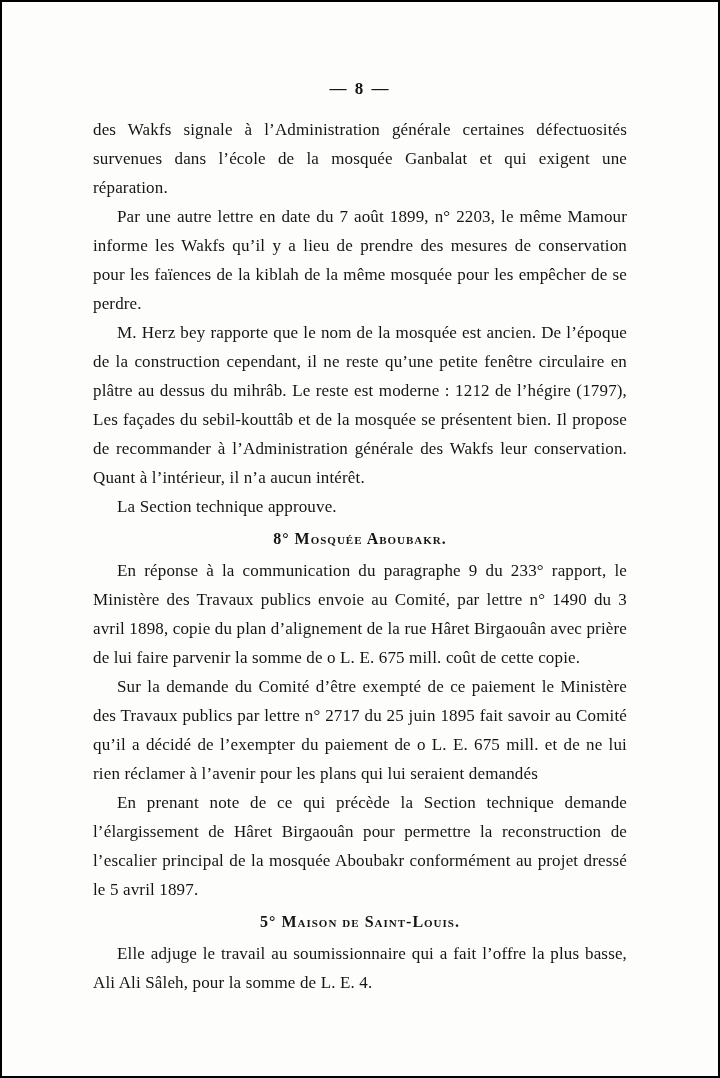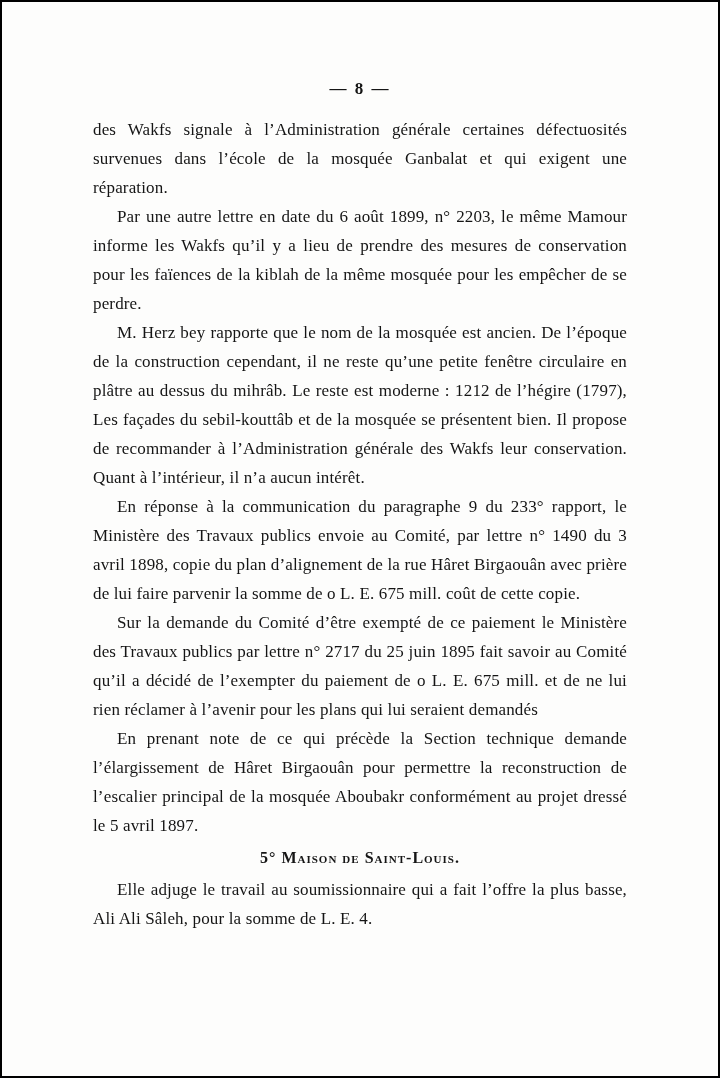--- a/index.html
+++ b/index.html
@@ -54,25 +54,27 @@
 </head>
 <body>
 
 <div class="scan-frame">
   <div class="page">
 
     <div class="page-number">— 8 —</div>
 
     <p class="para">des Wakfs signale à l’Administration générale certaines défectuosités survenues dans l’école de la mosquée Ganbalat et qui exigent une réparation.</p>
 
-    <p class="para indent">Par une autre lettre en date du 6 août 1899, n° 2203, le même Mamour informe les Wakfs qu’il y a lieu de prendre des mesures de conservation pour les faïences de la kiblah de la même mosquée pour les empêcher de se perdre.</p>
+    <p class="para indent">Par une autre lettre en date du 7 août 1899, n° 2203, le même Mamour informe les Wakfs qu’il y a lieu de prendre des mesures de conservation pour les faïences de la kiblah de la même mosquée pour les empêcher de se perdre.</p>
 
     <p class="para indent">M. Herz bey rapporte que le nom de la mosquée est ancien. De l’époque de la construction cependant, il ne reste qu’une petite fenêtre circulaire en plâtre au dessus du mihrâb. Le reste est moderne : 1212 de l’hégire (1797), Les façades du sebil-kouttâb et de la mosquée se présentent bien. Il propose de recommander à l’Administration générale des Wakfs leur conservation. Quant à l’intérieur, il n’a aucun intérêt.</p>
 
+    <p class="para indent">La Section technique approuve.</p>
 
+    <h2 class="heading">8° Mosquée Aboubakr.</h2>
 
     <p class="para indent">En réponse à la communication du paragraphe 9 du 233° rapport, le Ministère des Travaux publics envoie au Comité, par lettre n° 1490 du 3 avril 1898, copie du plan d’alignement de la rue Hâret Birgaouân avec prière de lui faire parvenir la somme de o L. E. 675 mill. coût de cette copie.</p>
 
     <p class="para indent">Sur la demande du Comité d’être exempté de ce paiement le Ministère des Travaux publics par lettre n° 2717 du 25 juin 1895 fait savoir au Comité qu’il a décidé de l’exempter du paiement de o L. E. 675 mill. et de ne lui rien réclamer à l’avenir pour les plans qui lui seraient demandés</p>
 
     <p class="para indent">En prenant note de ce qui précède la Section technique demande l’élargissement de Hâret Birgaouân pour permettre la reconstruction de l’escalier principal de la mosquée Aboubakr conformément au projet dressé le 5 avril 1897.</p>
 
     <h2 class="heading">5° Maison de Saint-Louis.</h2>
 
 

